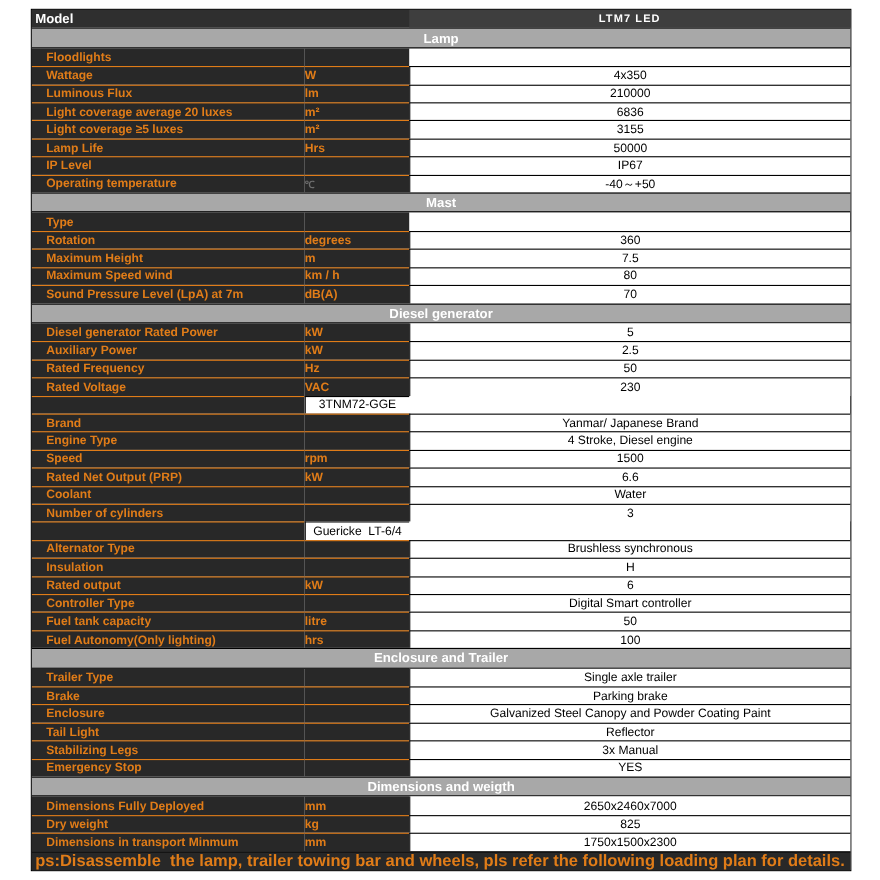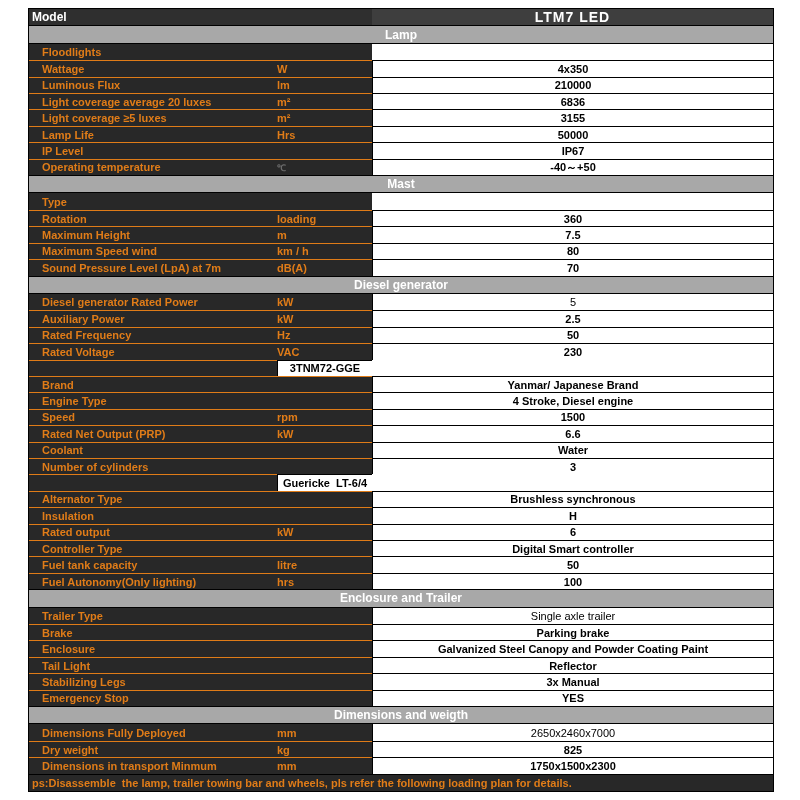--- a/index.html
+++ b/index.html
@@ -37,21 +37,21 @@
     grid-template-columns:343px 1fr;
     background:var(--model-label-bg);
   }
   .model-label{
     color:#ffffff;font-weight:bold;font-size:12px;
     display:flex;align-items:center;
     padding-left:3px;
   }
   .model-value{
     background:var(--model-value-bg);
-    color:#ffffff;font-weight:bold;font-size:14px;
+    color:#ffffff;font-weight:bold;font-size:10px;
     letter-spacing:1px;
     display:flex;align-items:center;justify-content:center;
   }
 
   
   .section-header{
     background:var(--section-bg);
     color:#ffffff;font-weight:bold;font-size:12px;
     display:flex;align-items:center;justify-content:center;
     border-top:1px solid var(--line-black);
@@ -94,28 +94,27 @@
     border-left:1px solid var(--line-black);
     white-space:pre;
   }
   
   .spec-row + .spec-row .label,
   .spec-row + .spec-row .unit{
     border-top:1px solid var(--orange);
   }
   .spec-row + .spec-row .value{
     border-top:1px solid var(--line-black);
-    font-weight:bold;
   }
 
   
   .foot-row{
     background:var(--label-bg);
     color:var(--orange);
-    font-weight:bold;font-size:11px;
+    font-weight:bold;font-size:15px;
     display:flex;align-items:center;
     padding-left:3px;
     border-top:1px solid var(--line-black);
     box-sizing:border-box;
     white-space:pre;
   }
 </style>
 </head>
 <body>
 
@@ -165,21 +164,21 @@
       <div class="cell unit dim">℃</div>
       <div class="cell value">-40～+50</div>
     </div>
     <div class="section-header">Mast</div>
     <div class="spec-row">
       <div class="cell label">Type</div>
       <div class="cell unit"></div>
     </div>
     <div class="spec-row">
       <div class="cell label">Rotation</div>
-      <div class="cell unit">loading</div>
+      <div class="cell unit">degrees</div>
       <div class="cell value">360</div>
     </div>
     <div class="spec-row">
       <div class="cell label">Maximum Height</div>
       <div class="cell unit">m</div>
       <div class="cell value">7.5</div>
     </div>
     <div class="spec-row">
       <div class="cell label">Maximum Speed wind</div>
       <div class="cell unit">km / h</div>

